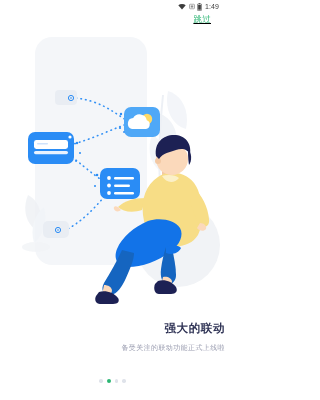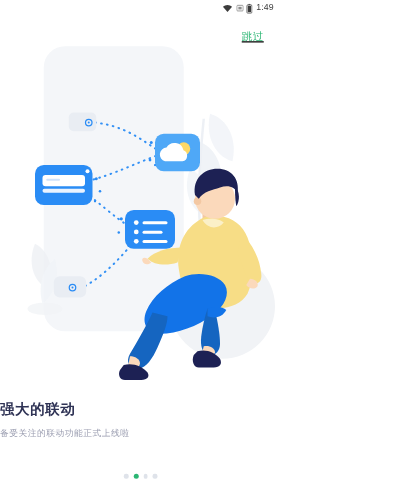--- a/index.html
+++ b/index.html
@@ -34,21 +34,21 @@
     font-size: 7px;
     color: #3c3c3c;
     letter-spacing: 0.1px;
     line-height: 1;
   }
 
   
   .skip-row {
     height: 22px;
     display: flex;
-    align-items: flex-end;
+    align-items: flex-start;
     justify-content: flex-end;
     padding-right: 11px;
     box-sizing: border-box;
     text-decoration: underline;
   }
   .skip-btn {
     font-size: 8.5px;
     color: #2bb673;
     letter-spacing: 0.3px;
     line-height: 1;
@@ -64,21 +64,21 @@
     overflow: hidden;
   }
   .illus svg { display: block; }
 
   
   .caption {
     position: absolute;
     left: 0;
     right: 0;
     top: 322px;
-    text-align: left;
+    text-align: right;
   }
   .title {
     font-size: 11.5px;
     font-weight: bold;
     color: #2f3355;
     letter-spacing: 0.6px;
     line-height: 1.2;
     margin: 0;
   }
   .subtitle {

